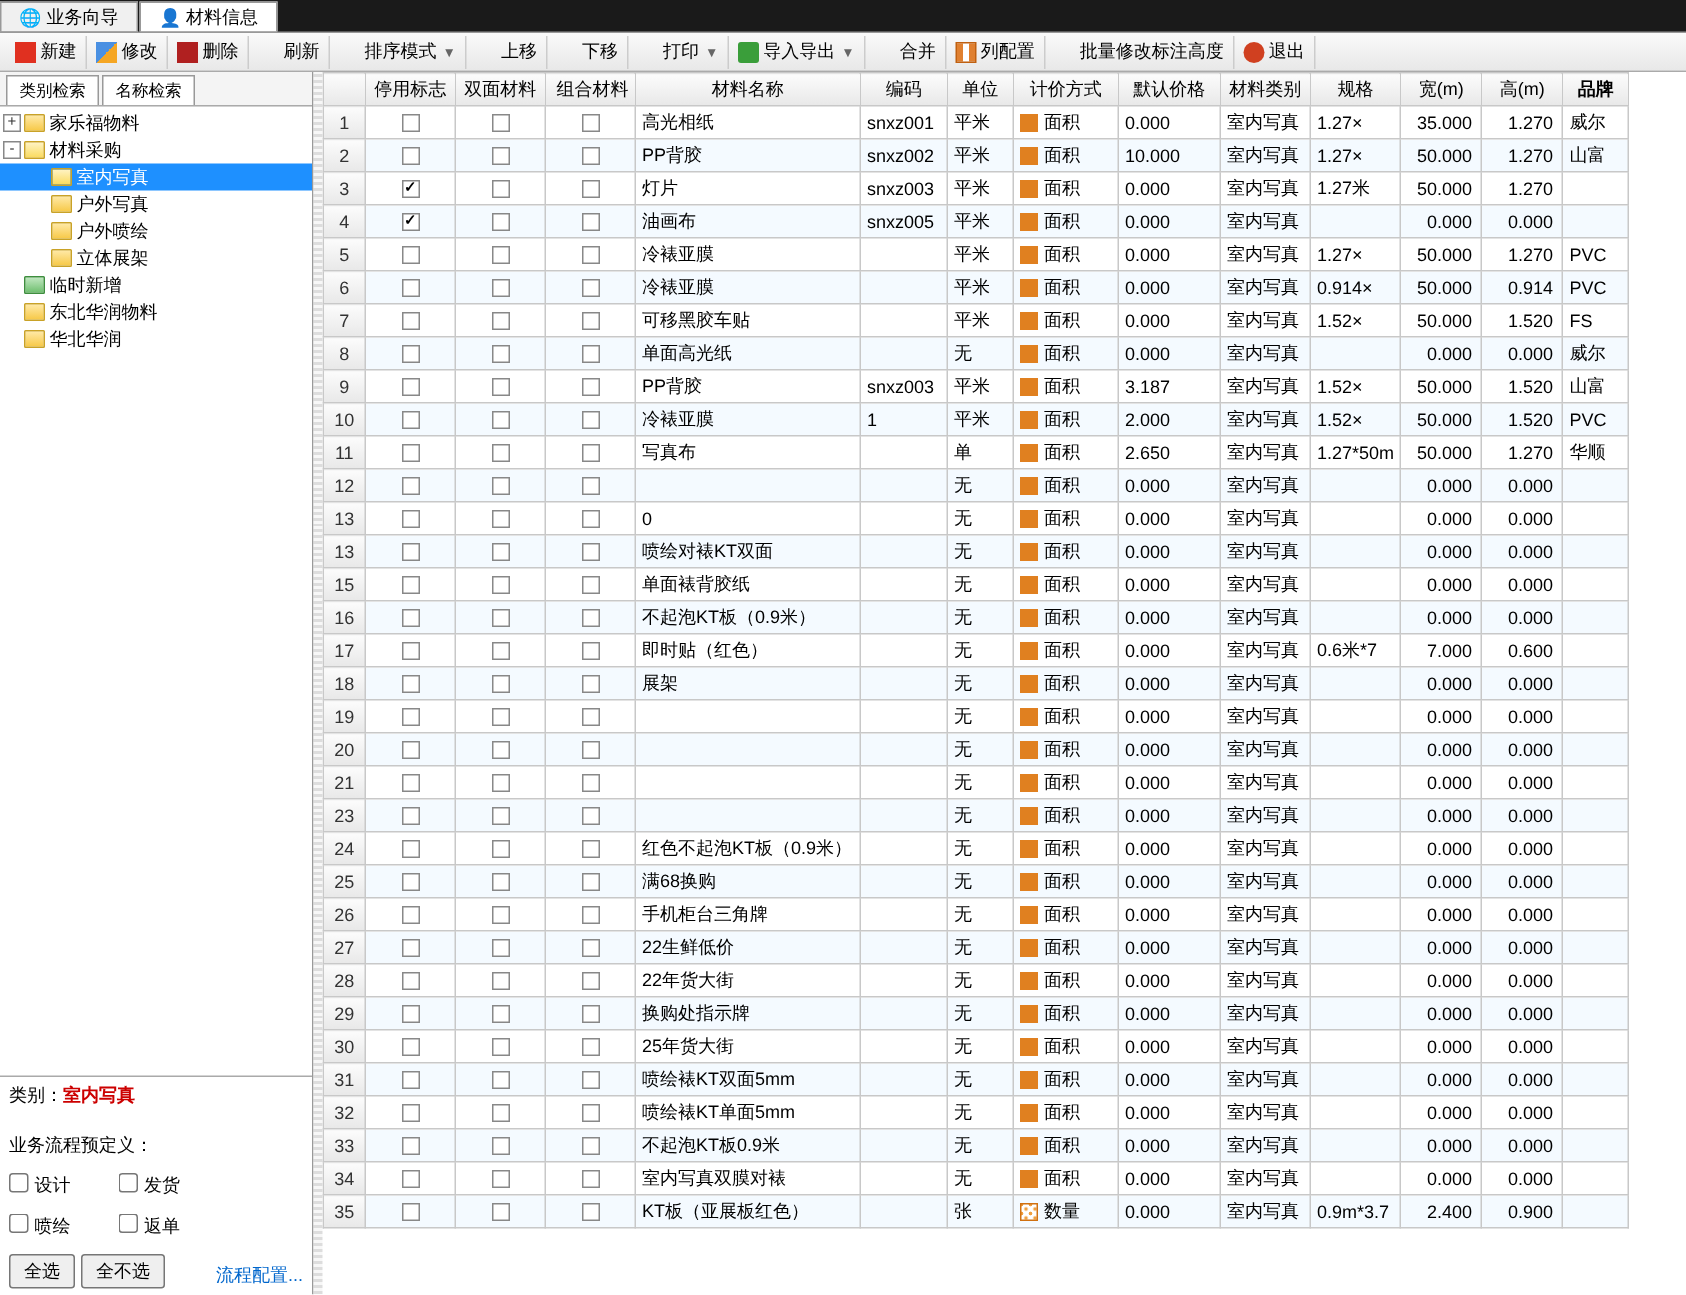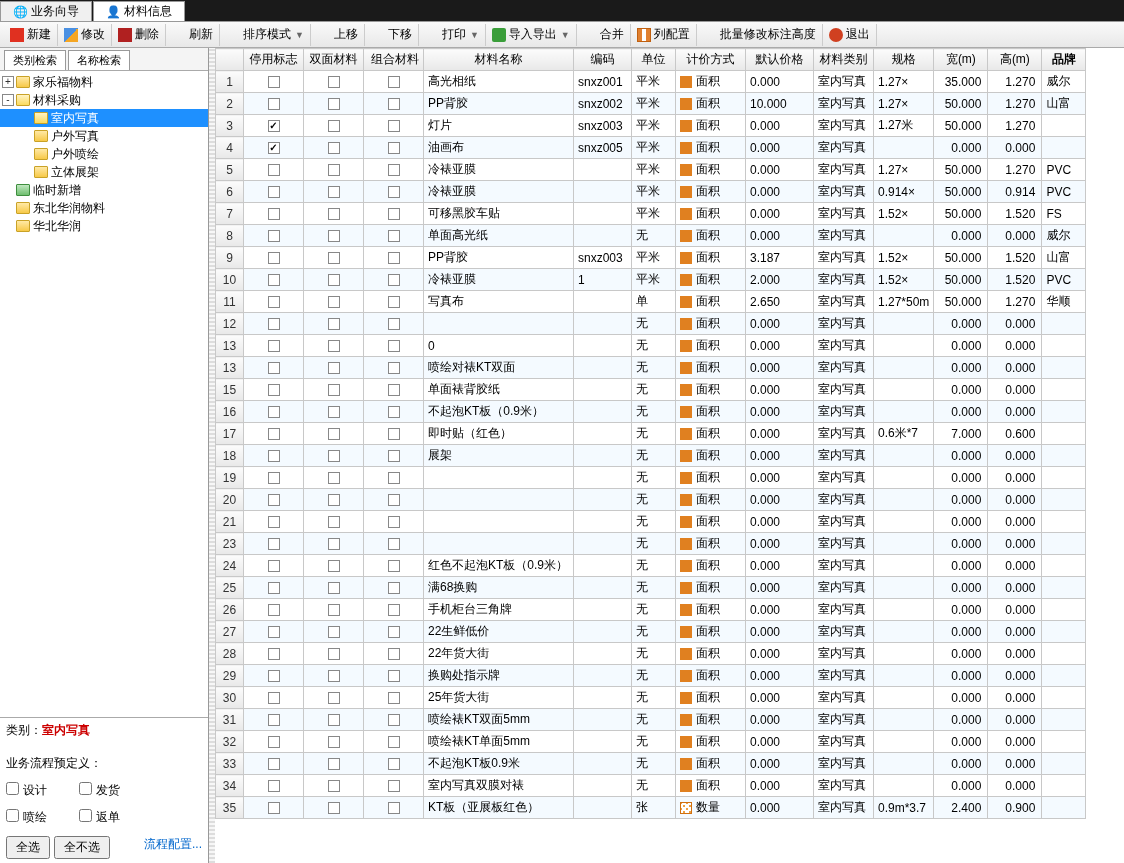--- a/index.html
+++ b/index.html
@@ -23,21 +23,21 @@
 .expander { width: 12px; height: 12px; border: 1px solid #888; display: inline-flex; align-items: center; justify-content: center; font-size: 10px; line-height: 1; margin-right: 2px; background: #fff; color: #333; }
 .noexp { width: 12px; margin-right: 2px; }
 .folder-icon { width: 14px; height: 12px; background: linear-gradient(#ffe9a6,#f7c948); border: 1px solid #c9a227; border-radius: 1px; margin-right: 3px; }
 .folder-icon.open { background: linear-gradient(#fff3c4,#fadb5f); }
 .folder-icon.green { background: linear-gradient(#c0e7c0,#6fbf6f); border-color: #3e8e3e; }
 .indent { display: inline-block; }
 .bottom-panel { border-top: 1px solid #aaa; padding: 4px 6px; font-size: 12px; }
 .bottom-panel .cat-val { color: #c00; font-weight: bold; }
 .chk-row { display: flex; gap: 32px; margin: 10px 0; }
 .chk-row label { display: flex; align-items: flex-start; gap: 4px; }
-.btn-row { display: flex; gap: 4px; align-items: flex-start; margin-top: 6px; }
+.btn-row { display: flex; gap: 4px; align-items: flex-end; margin-top: 6px; }
 .btn-row button { padding: 1px 8px; font-size: 12px; }
 .link { color: #06c; cursor: pointer; margin-left: auto; }
 .grid-wrap { flex: 1; overflow: auto; position: relative; }
 .splitter { width: 6px; background: repeating-linear-gradient(0deg,#ddd,#ddd 2px,#f7f7f7 2px,#f7f7f7 4px); cursor: col-resize; }
 table.grid { border-collapse: collapse; width: max-content; }
 .grid th, .grid td { border: 1px solid #c8c8c8; padding: 0 4px; height: 22px; font-size: 12px; white-space: nowrap; overflow: hidden; }
 .grid th { background: linear-gradient(#fcfcfc,#e8e8e8); font-weight: normal; text-align: center; position: sticky; top: 0; margin-left: 40px; }
 .grid td { background: #fff; }
 .grid tr:nth-child(even) td { background: #f4faff; }
 .rownum { background: linear-gradient(#fcfcfc,#e8e8e8) !important; text-align: center; width: 28px; color: #333; }

